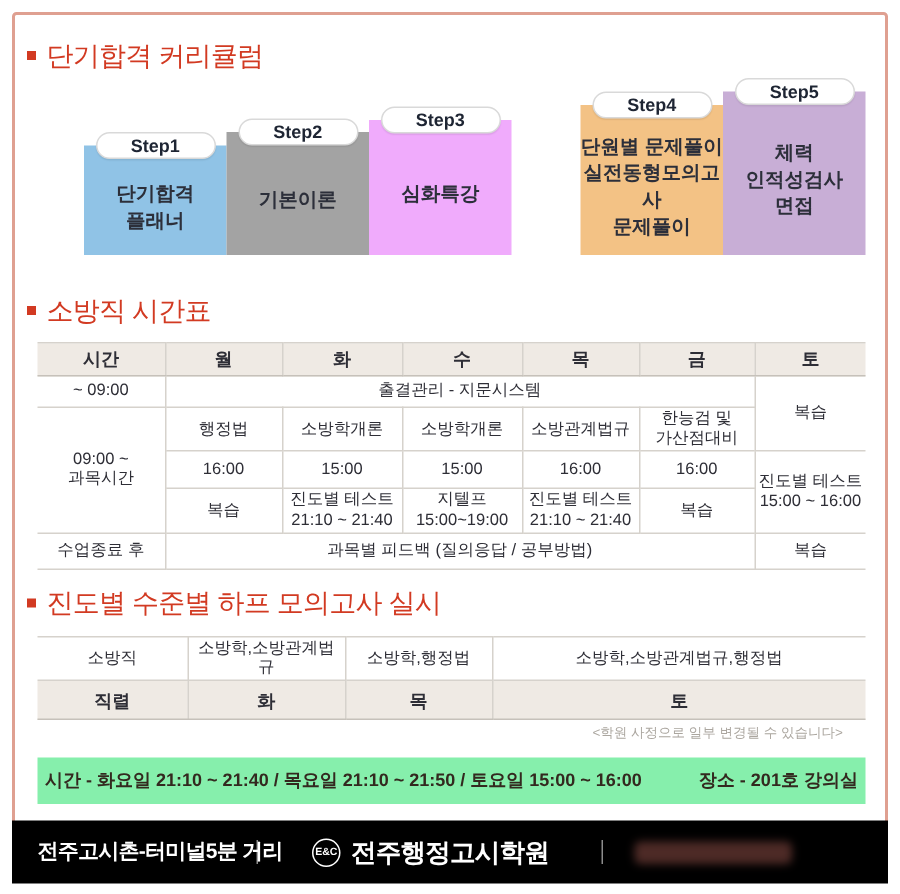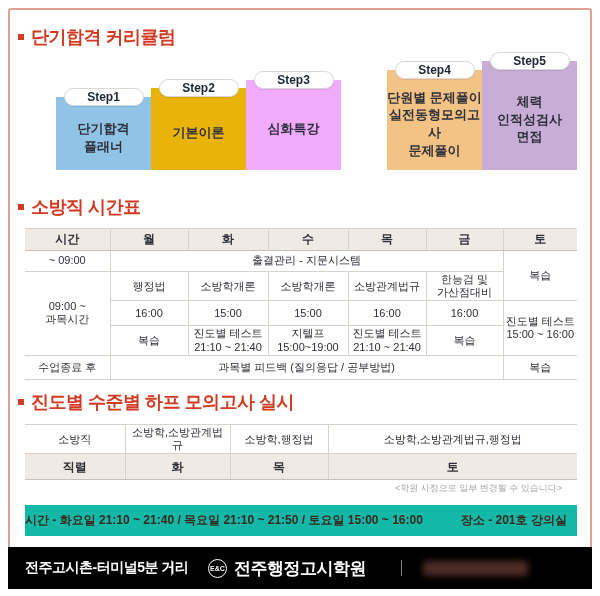--- a/index.html
+++ b/index.html
@@ -4,21 +4,21 @@
 <style>
   * { margin:0; padding:0; box-sizing:border-box; }
   html,body { background:#fff; }
   body { font-family:"Liberation Sans","DejaVu Sans",sans-serif; }
   .page { position:relative; width:600px; height:596px; background:#fff; overflow:hidden; }
   .page-border { position:absolute; left:8px; top:8px; width:584px; height:580px;
                  border:2px solid #dfa091; border-radius:3px; }
 
   
   .sec-title { position:absolute; display:flex; align-items:center; gap:7px;
-               color:#d23a22; font-weight:bold; font-size:18px; letter-spacing:-0.5px; }
+               color:#d23a22; font-weight:normal; font-size:18px; letter-spacing:-0.5px; }
   .bullet { width:6px; height:6px; background:#d23a22; flex:0 0 auto; }
 
   
   .steps { position:absolute; left:25px; top:51px; width:552px; height:119px;
            display:flex; align-items:flex-end; }
   .step { position:relative; width:20%; display:flex; align-items:center; justify-content:center; }
   .step:nth-child(1){ height:73px;margin-left:31px; }
   .step:nth-child(2){ height:82px; }
   .step:nth-child(3){ height:90px; }
   .step:nth-child(4){ height:100px;margin-left:46px; }
@@ -36,21 +36,21 @@
   .tbl th, .tbl td { border:1px solid #d6d2cc; text-align:center; vertical-align:middle;
                      color:#2e2e36; font-size:11px; line-height:1.2; padding:1px; }
   .tbl th { background:#efeae4; font-size:12px; font-weight:bold; border-bottom:1px solid #c6c1ba; }
   .tbl th:first-child, .tbl td:first-child { border-left:none; }
   .tbl th:last-child,  .tbl td:last-child  { border-right:none; }
   .pre { white-space:pre-line; }
 
   .note { position:absolute; right:38px; top:482px; font-size:9px; color:#aba69f; }
 
   .banner { position:absolute; left:25px; top:505px; width:552px; height:31px;
-            background:#14b8a6; display:flex; align-items:center; justify-content:flex-start;
+            background:#86efac; display:flex; align-items:center; justify-content:center;
             gap:38px; font-size:12px; font-weight:bold; color:#33291f; }
 
   
   .footer { position:absolute; left:8px; top:547px; width:584px; height:42px;
             background:#000000; color:#fff; }
   .f-item { position:absolute; top:0; height:42px; display:flex; align-items:center; }
   .f-loc { left:17px; font-size:14px; font-weight:bold; letter-spacing:-0.5px; }
   .f-div { width:1px; height:16px; background:rgba(255,255,255,.55); top:13px; position:absolute; }
   .f-div1 { left:163px; } .f-div2 { left:393px; }
   .f-logo { left:200px; }
@@ -73,21 +73,21 @@
   </div>
 
   <div class="steps">
     <div class="step" style="background: rgb(144, 195, 230);">
       <div class="pill">
           <span>Step1</span>
         </div>
       <div class="step-text">단기합격
 플래너</div>
     </div>
-    <div class="step" style="background: #eab308;">
+    <div class="step" style="background: #a3a3a3;">
       <div class="pill">
           <span>Step2</span>
         </div>
       <div class="step-text">기본이론</div>
     </div>
     <div class="step" style="background: #f0abfc;">
       <div class="pill">
           <span>Step3</span>
         </div>
       <div class="step-text">심화특강</div>

